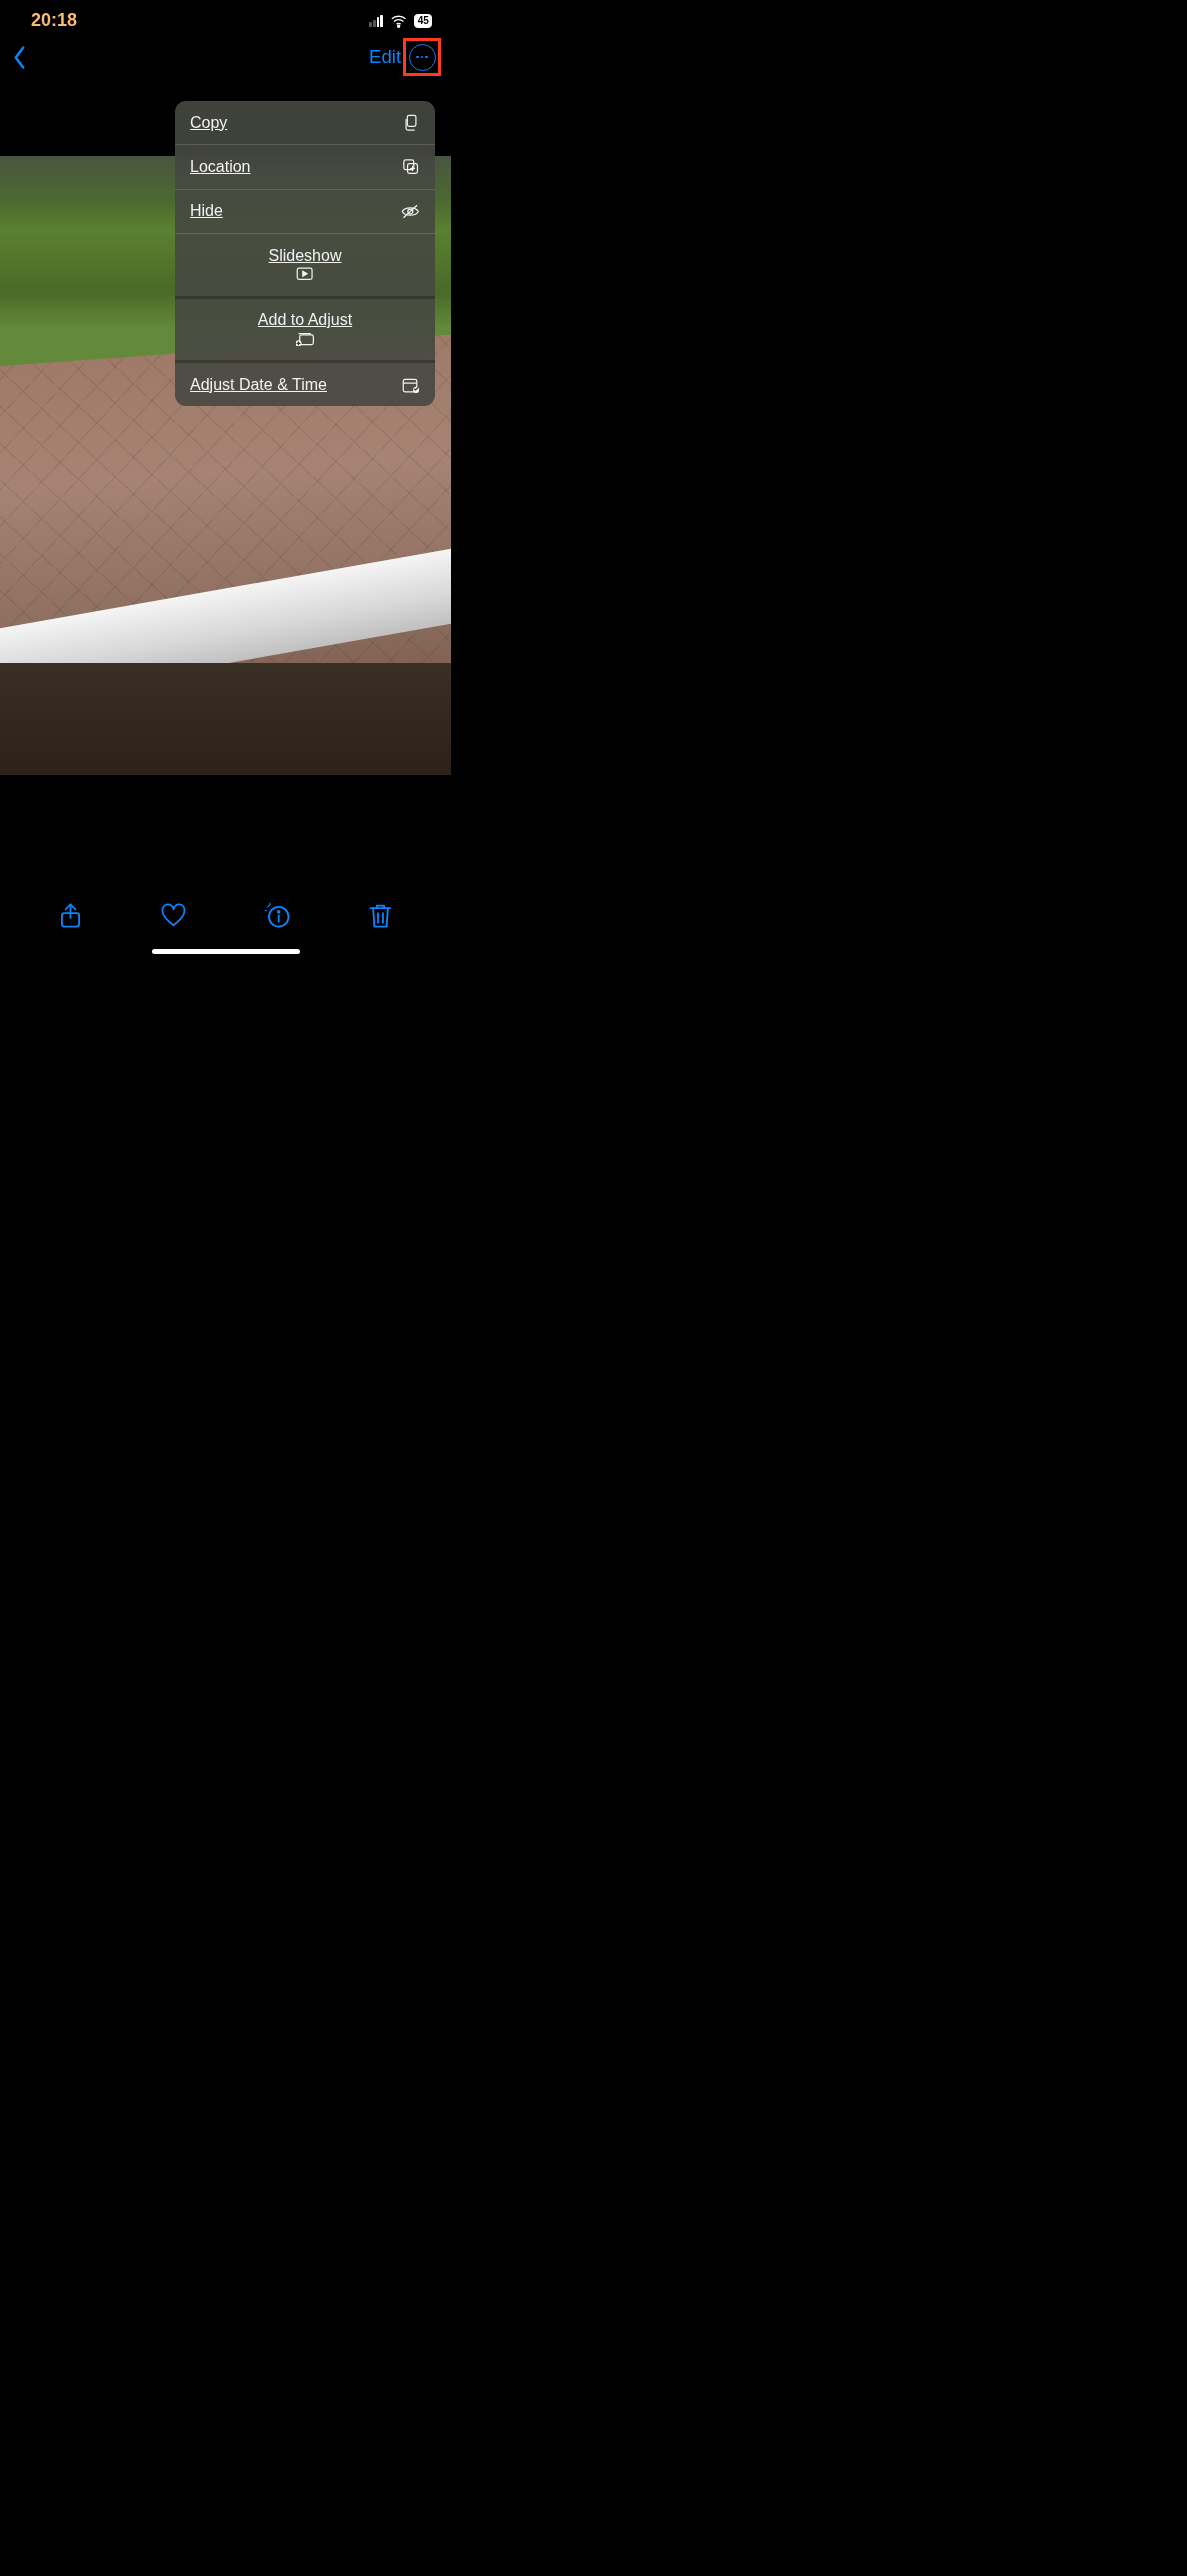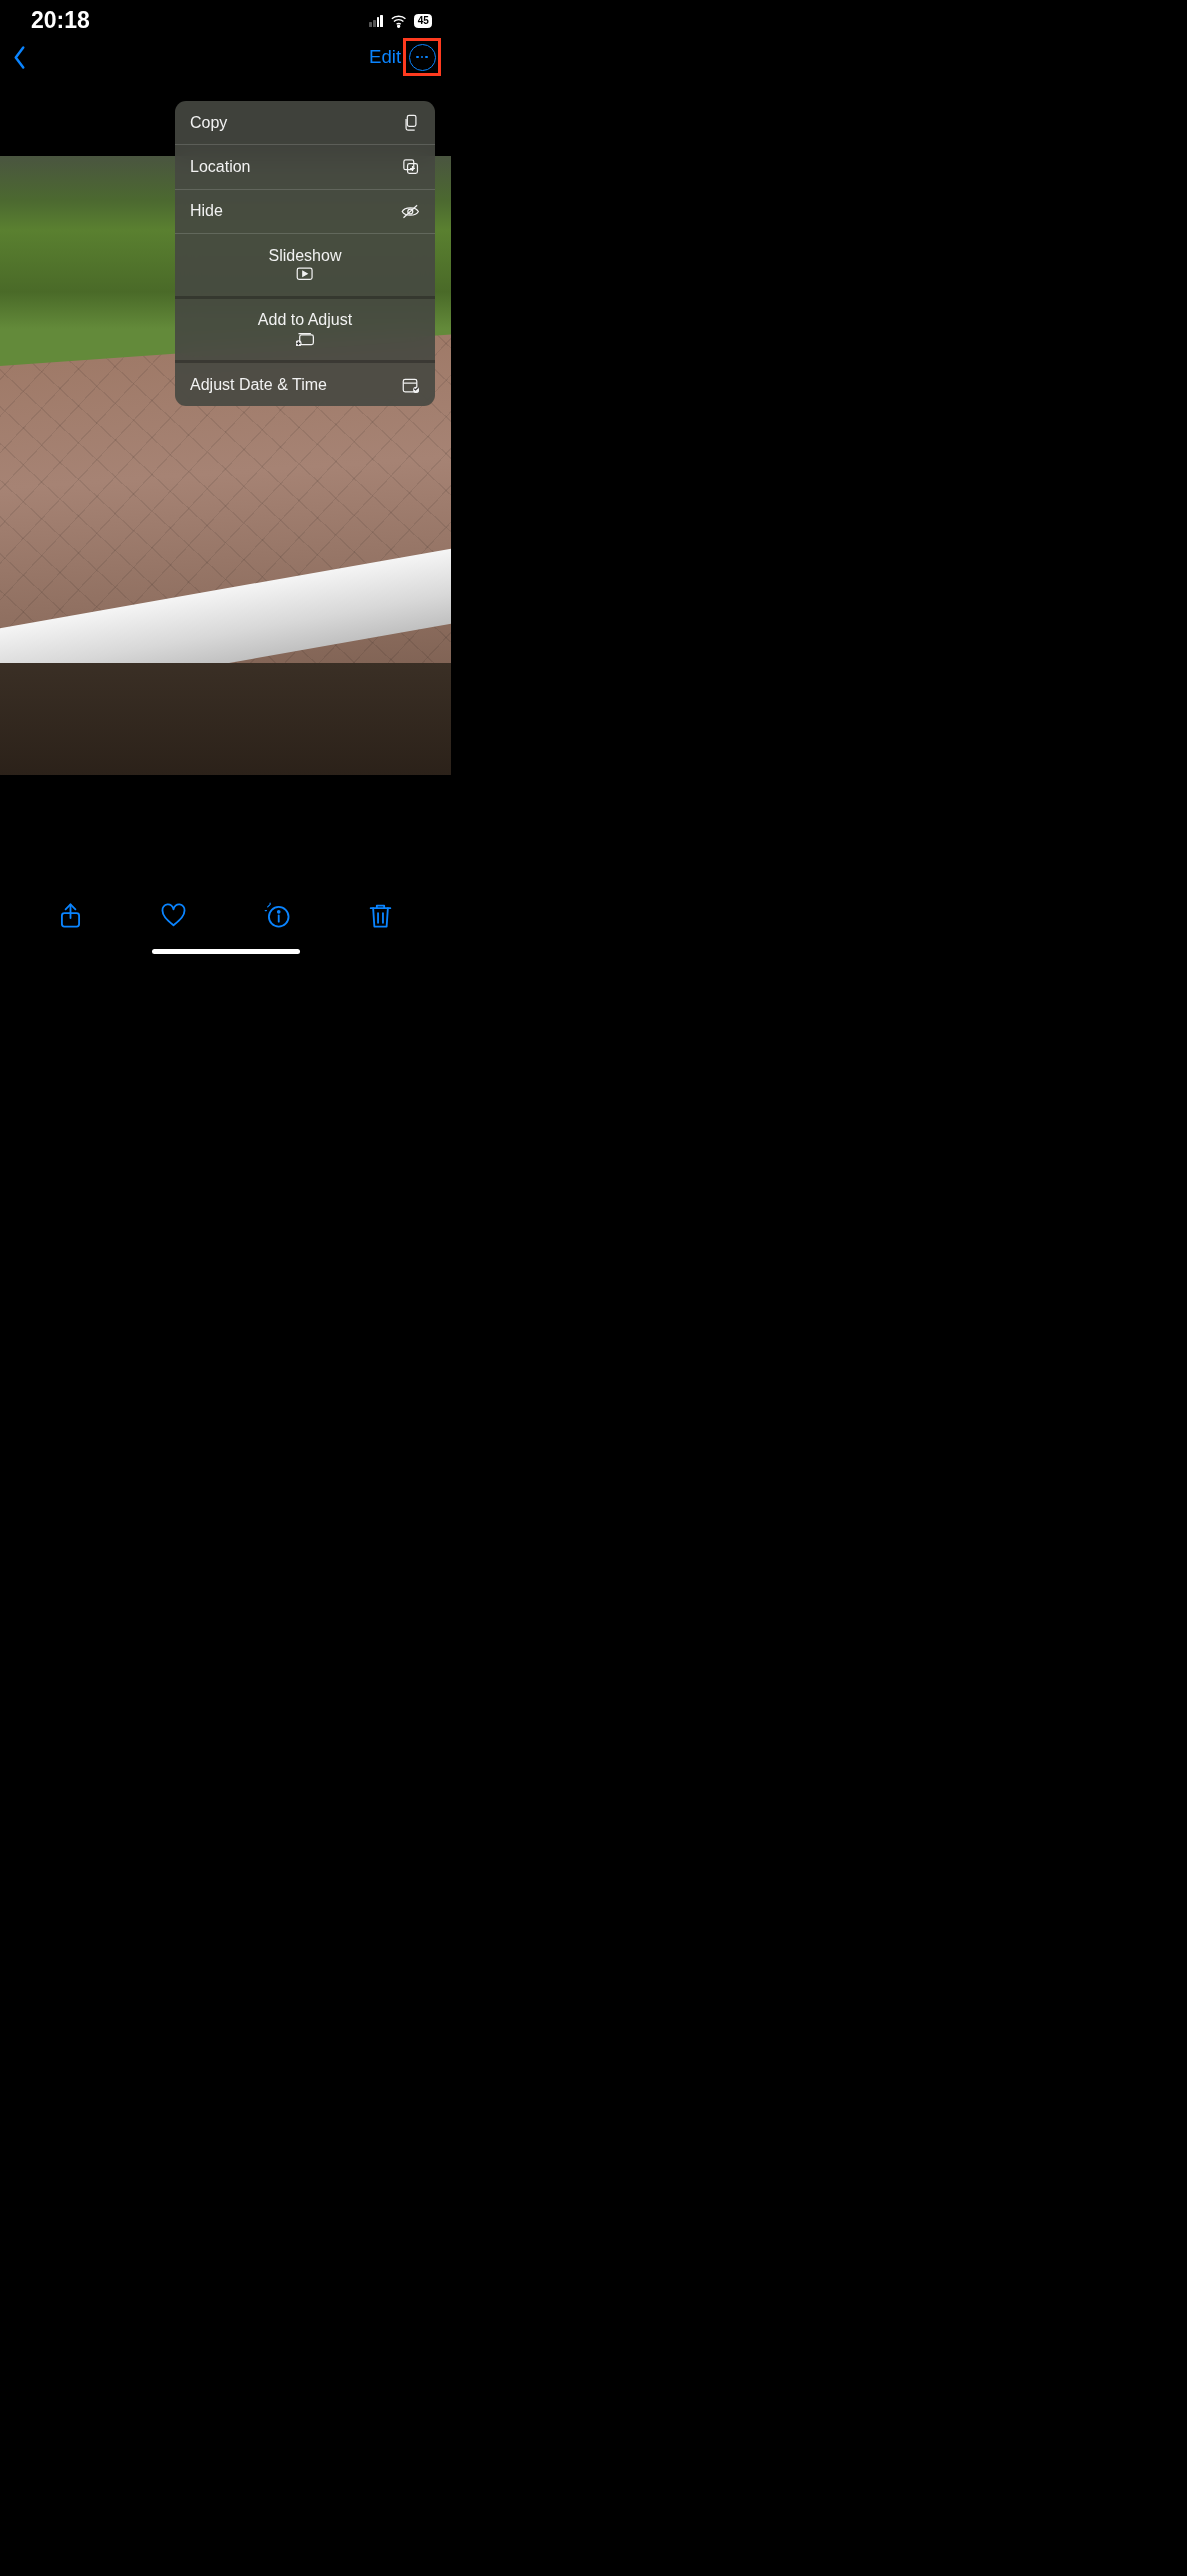--- a/index.html
+++ b/index.html
@@ -15,23 +15,23 @@
     
     
     .status-bar {
       display: flex;
       justify-content: space-between;
       align-items: center;
       padding: 11px 18.6px 6.2px 31px;
       height: 37px;
     }
     .status-time {
-      font-size: 23px;
+      font-size: 18px;
       font-weight: 600;
-      color: #ffffff;
+      color: #fdba74;
     }
     .status-icons {
       display: flex;
       align-items: center;
       gap: 7px;
     }
     .signal-icon { display: flex; align-items: flex-end; gap: 1.2px; }
     .signal-bar { width: 2.5px; background: #fff; border-radius: 0.6px; }
     .signal-bar.dim { background: #555; }
     .wifi-svg { width: 17.3px; height: 13.6px; }
@@ -148,20 +148,21 @@
       z-index: 10;
     }
     .menu-item {
       display: flex;
       justify-content: space-between;
       align-items: center;
       padding: 12.4px 15px;
       font-size: 16px;
       color: #f2f2f2;
       border-bottom: 0.6px solid rgba(255,255,255,0.15);
+      text-decoration: underline;
     }
     .menu-group-divider { border-bottom: 3.7px solid rgba(0,0,0,0.25); flex-direction: column; }
     .menu-item:last-child { border-bottom: none; }
     .menu-item .icon-slot { width: 18.6px; height: 18.6px; display: flex; align-items: center; justify-content: center; }
     .menu-item.highlighted {
       border: 3.1px solid #ff3b1f;
       margin: -3.1px;
       position: relative;
       z-index: 2;
       padding: 12.4px 15px;

